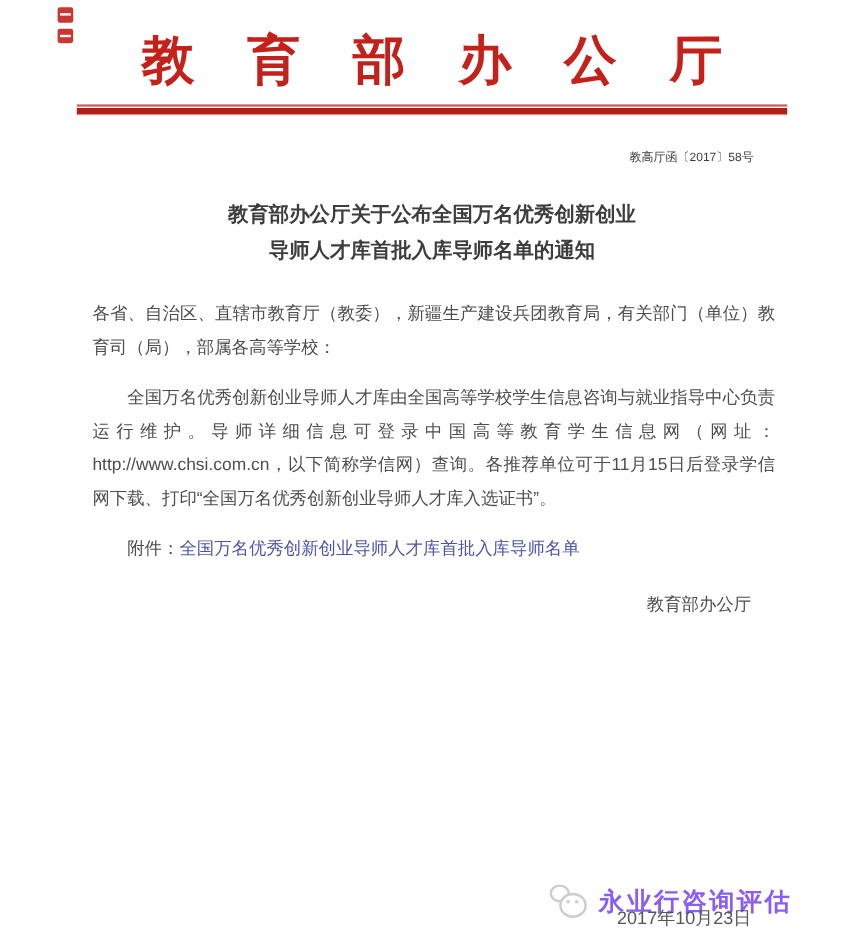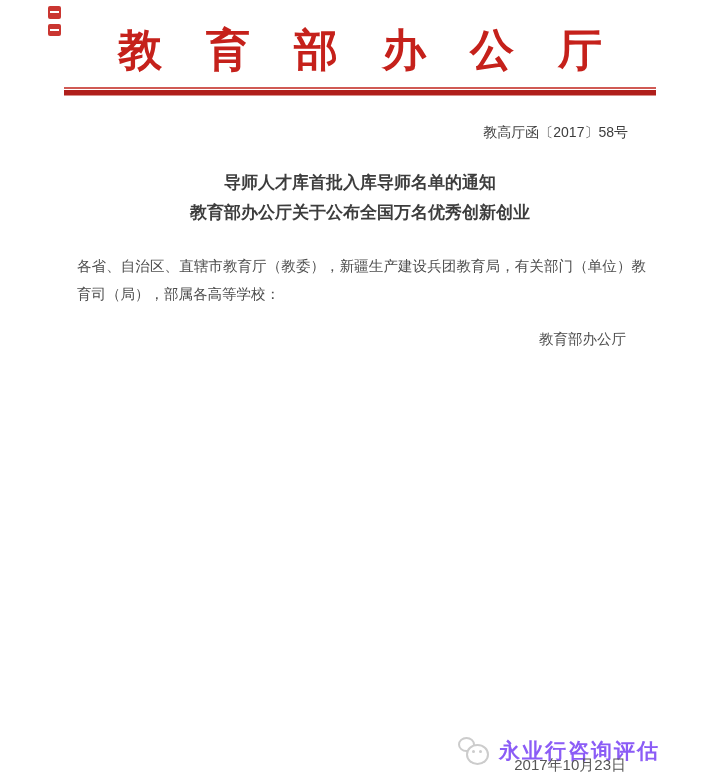--- a/index.html
+++ b/index.html
@@ -52,21 +52,21 @@
   }
   .red-rule .thin-top { height: 2px; background: #d05a54; }
   .red-rule .gap { height: 1px; background: #ffffff; }
   .red-rule .thick { height: 5px; background: #b01f1b; }
   .red-rule .thin-bottom { height: 1px; background: #d98f8a; }
 
   .doc-number {
     margin-top: 28px;
     margin-right: 48px;
     text-align: right;
-    font-size: 14px;
+    font-size: 10px;
     color: #3d3d3d;
   }
 
   
   .title-block {
     margin-top: 26px;
     text-align: center;
     font-weight: bold;
     font-size: 17px;
     line-height: 30px;
@@ -156,30 +156,34 @@
   <div class="red-rule">
     <div class="thin-top"></div>
     <div class="gap"></div>
     <div class="thick"></div>
     <div class="thin-bottom"></div>
   </div>
 
   <div class="doc-number">教高厅函〔2017〕58号</div>
 
   <div class="title-block">
+    <div>教育部办公厅关于公布全国万名优秀创新创业</div>
     <div>导师人才库首批入库导师名单的通知</div>
-    <div>教育部办公厅关于公布全国万名优秀创新创业</div>
   </div>
 
   <div class="body-block">
     <p>各省、自治区、直辖市教育厅（教委），新疆生产建设兵团教育局，有关部门（单位）教育司（局），部属各高等学校：</p>
 
 
+    <p class="indent">全国万名优秀创新创业导师人才库由全国高等学校学生信息咨询与就业指导中心负责运行维护。导师详细信息可登录中国高等教育学生信息网（网址：http://www.chsi.com.cn，以下简称学信网）查询。各推荐单位可于11月15日后登录学信网下载、打印“全国万名优秀创新创业导师人才库入选证书”。</p>
 
 
+    <p class="indent">
+      <span>附件：</span><a class="attachment-link">全国万名优秀创新创业导师人才库首批入库导师名单</a>
+    </p>
   </div>
 
   <div class="signature">教育部办公厅</div>
 
   <div class="watermark">
     <div class="wm-icon">
       <div class="ear"></div>
       <div class="face"></div>
       <div class="eye l"></div>
       <div class="eye r"></div>

